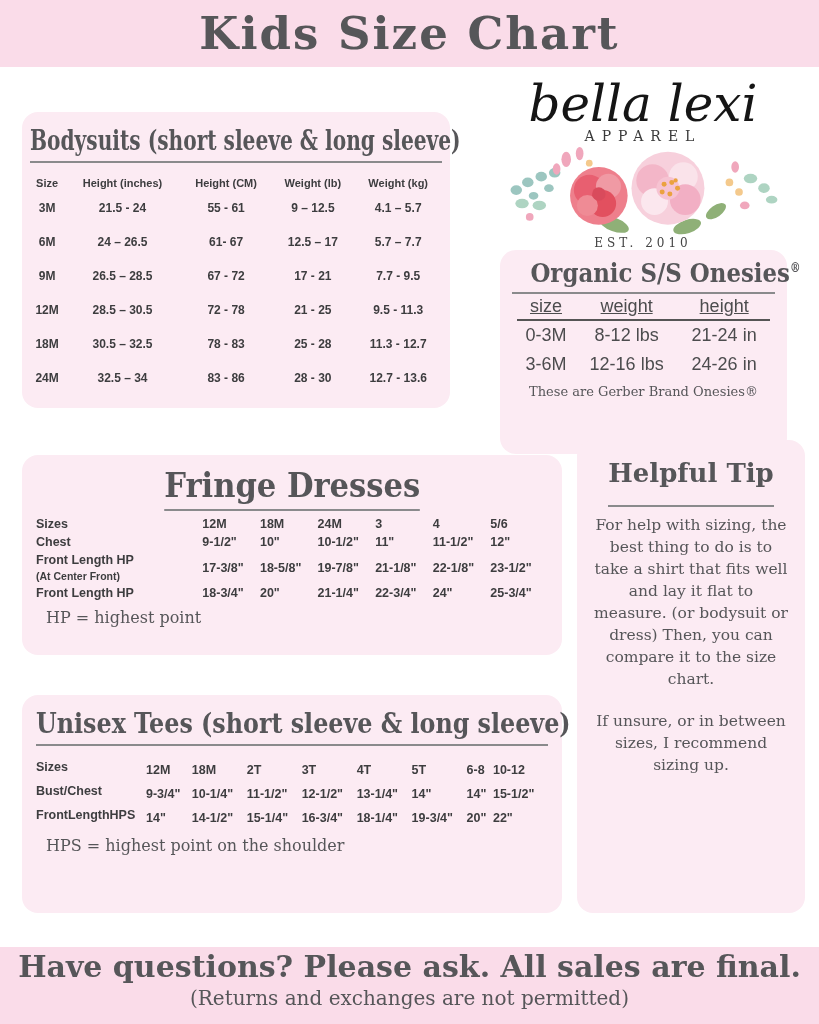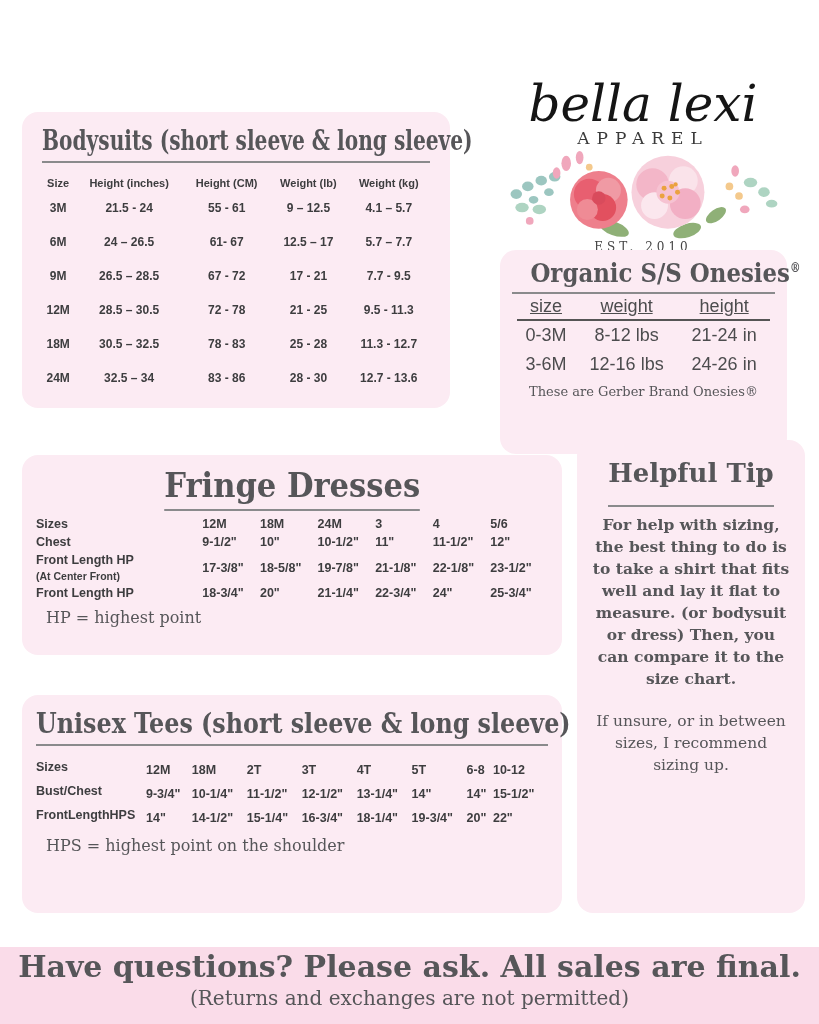--- a/index.html
+++ b/index.html
@@ -17,38 +17,38 @@
     color:#565659;letter-spacing:2px;white-space:nowrap;
   }
   
   .box{position:absolute;background:#fcebf3;border-radius:16px;box-sizing:border-box;}
   .box-title{
     margin:0;font-family:"DejaVu Serif",serif;font-weight:600;color:#565659;
     white-space:nowrap;
   }
   .rule{border:none;border-top:2px solid #8a8a8c;margin:4px 0 0 0;}
   
-  .bodysuits{left:22px;top:112px;width:428px;height:296px;padding:12px 20px;}
+  .bodysuits{left:22px;top:112px;width:428px;height:296px;padding:12px 8px;}
   .bodysuits .box-title{font-size:28px;transform:scaleX(.72);transform-origin:left;}
   table{border-collapse:collapse;}
   .grid-table{width:100%;margin-top:6px;}
   .grid-table th{
     font-size:11px;font-weight:bold;color:#3d3d3f;padding:8px 0 2px 0;text-align:center;
   }
   .grid-table td{
     font-size:12px;font-weight:bold;color:#3d3d3f;padding:10px 0;text-align:center;
   }
   
   .logo{position:absolute;left:497px;top:80px;width:292px;text-align:center;}
   .logo-script{
     font-family:"DejaVu Serif",serif;font-style:italic;font-size:50px;line-height:48px;
     color:#151515;white-space:nowrap;
   }
   .logo-sub{
-    font-family:"DejaVu Serif",serif;font-size:17px;letter-spacing:7px;color:#3a3a3a;
+    font-family:"DejaVu Serif",serif;font-size:14px;letter-spacing:7px;color:#3a3a3a;
     margin-top:0px;
   }
   .logo-est{
     font-family:"DejaVu Serif",serif;font-size:12px;letter-spacing:4px;color:#444;
     margin-top:-8px;
   }
   
   .onesies{left:500px;top:250px;width:287px;height:204px;padding:8px 12px;text-align:center;}
   .onesies .box-title{display:inline-block;font-size:26px;transform:scaleX(.88);transform-origin:center;}
   .onesies sup{font-size:12px;vertical-align:super;}
@@ -76,21 +76,21 @@
   .fringe-table td{font-size:12.5px;width:58px;}
   .row-sub{font-size:10.5px;font-weight:bold;color:#3d3d3f;margin-top:3px;}
   .slab-note{font-family:"DejaVu Serif",serif;font-size:16px;color:#565659;margin:6px 0 0 10px;}
   
   .tip{left:577px;top:440px;width:228px;height:473px;padding:18px 12px;text-align:center;}
   .tip .box-title{display:inline-block;font-size:26px;}
   .tip p{
     font-family:"DejaVu Serif",serif;font-size:15.5px;line-height:1.42;color:#565659;
     margin:20px 2px 0 2px;
   }
-  .tip p.first{margin-top:26px;font-weight:bold;}
+  .tip p.first{margin-top:26px;}
   
   .tees{left:22px;top:695px;width:540px;height:218px;padding:12px 14px;}
   .tees .box-title{font-size:28px;transform:scaleX(.85);transform-origin:left;}
   .tees-table{margin-top:12px;width:100%;}
   .tees-table th{font-size:12.5px;width:110px;}
   .tees-table td{font-size:12.5px;padding:5px 0;}
   
   .bottom-band{
     position:absolute;left:0;top:947px;width:819px;height:77px;background:#fadce9;
     text-align:center;
@@ -99,20 +99,23 @@
     font-family:"DejaVu Serif",serif;font-size:30px;font-weight:600;color:#565659;
     margin-top:2px;white-space:nowrap;
   }
   .f2{font-family:"DejaVu Serif",serif;font-size:20px;color:#565659;margin-top:2px;}
 </style>
 </head>
 <body>
 
 <div class="canvas">
 
+  <header class="banner">
+    <h1>Kids Size Chart</h1>
+  </header>
 
   <section class="box bodysuits">
     <h2 class="box-title">Bodysuits (short sleeve &amp; long sleeve)</h2>
     <hr class="rule">
     <table class="grid-table">
       <thead>
         <tr>
             <th>Size</th>
             <th>Height (inches)</th>
             <th>Height (CM)</th>

